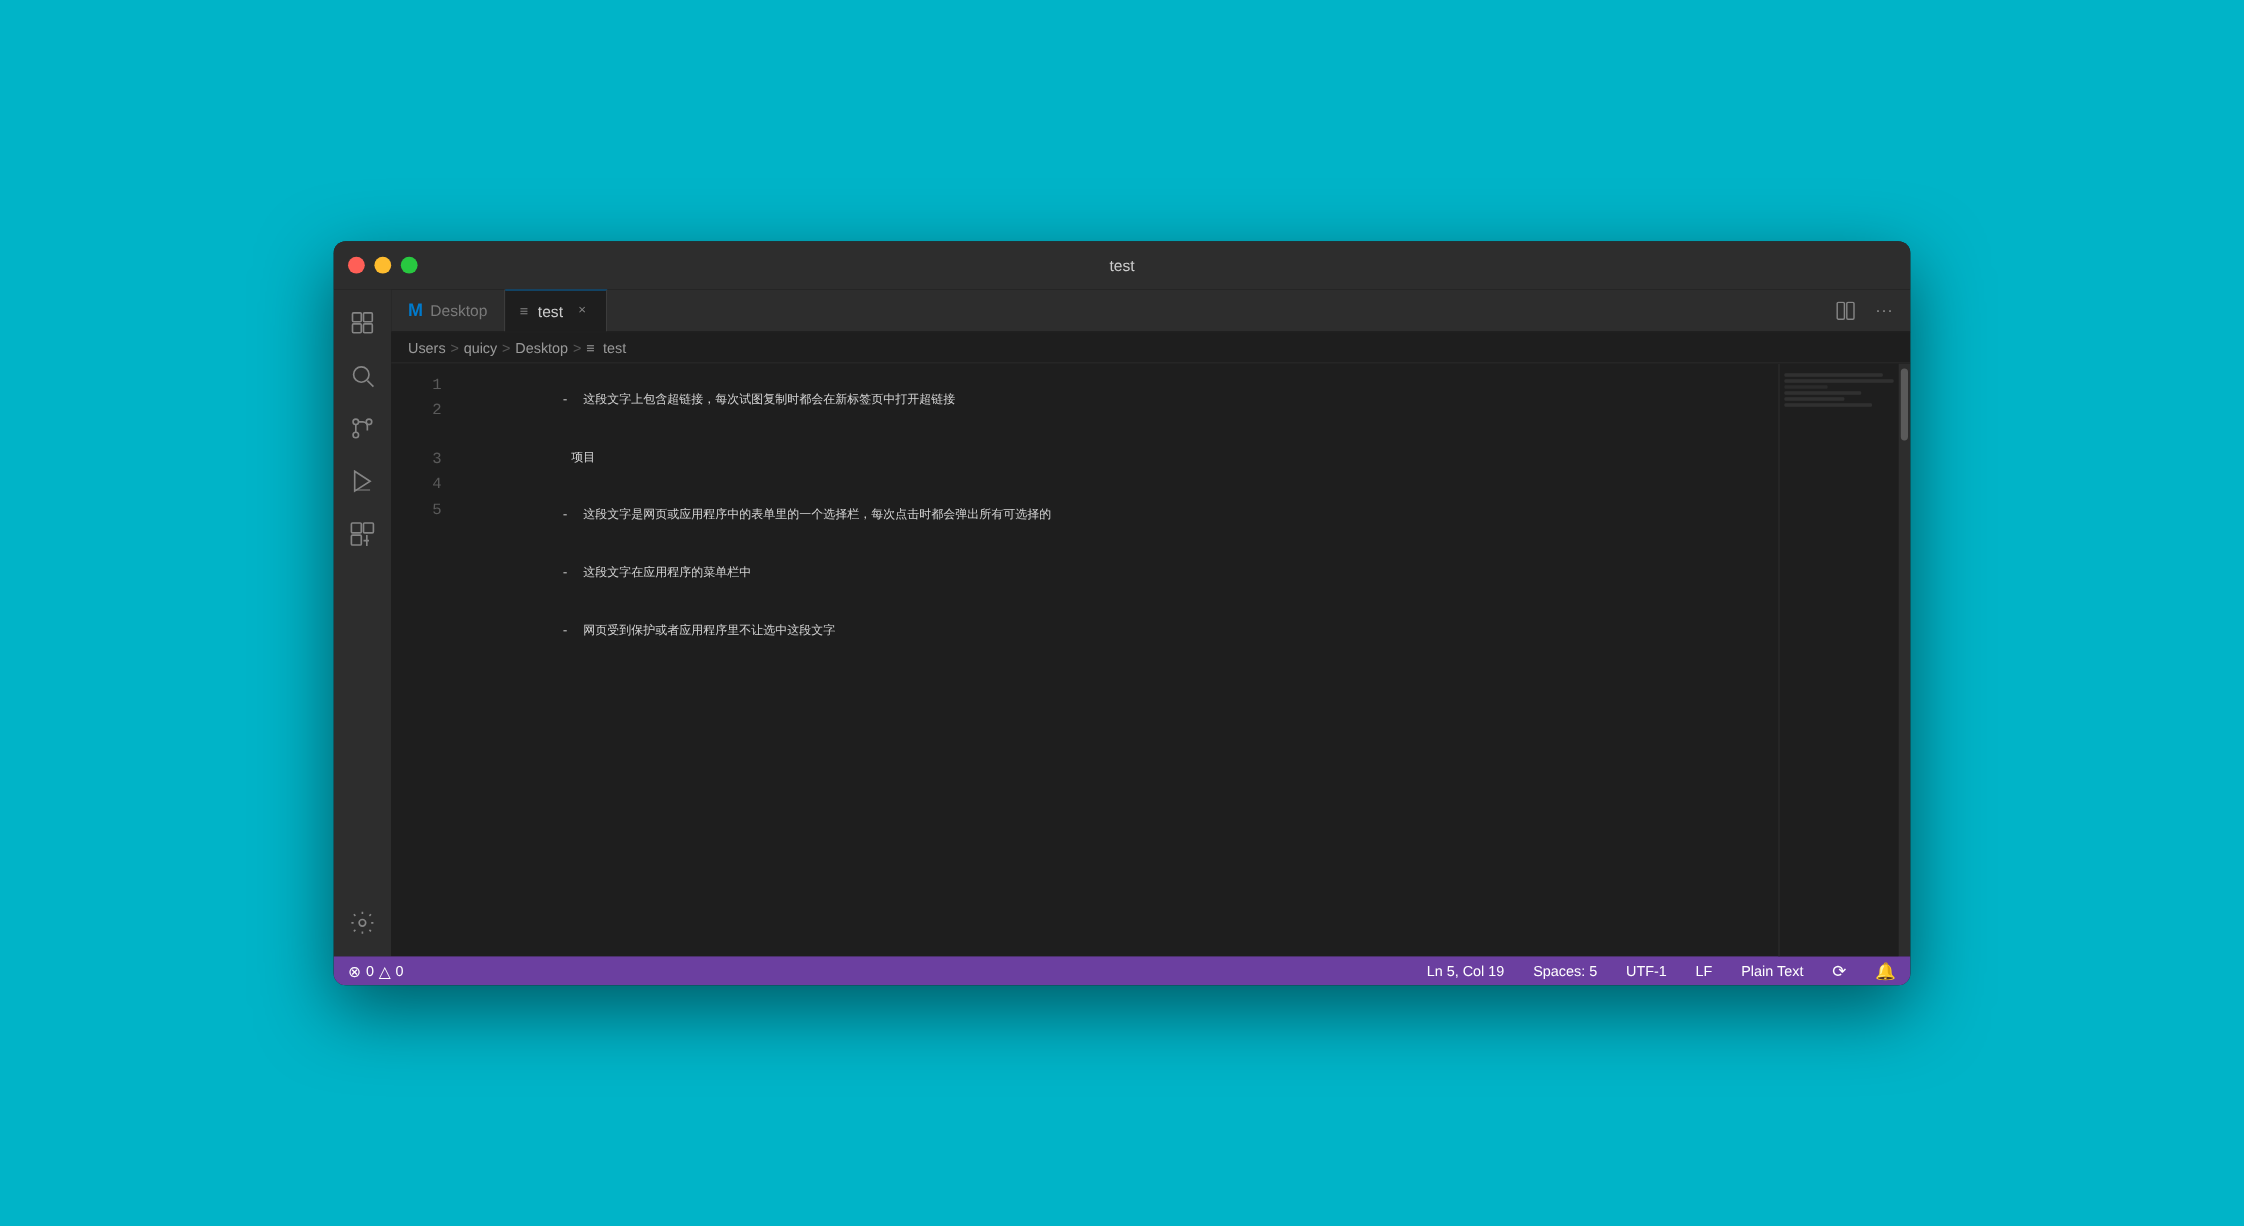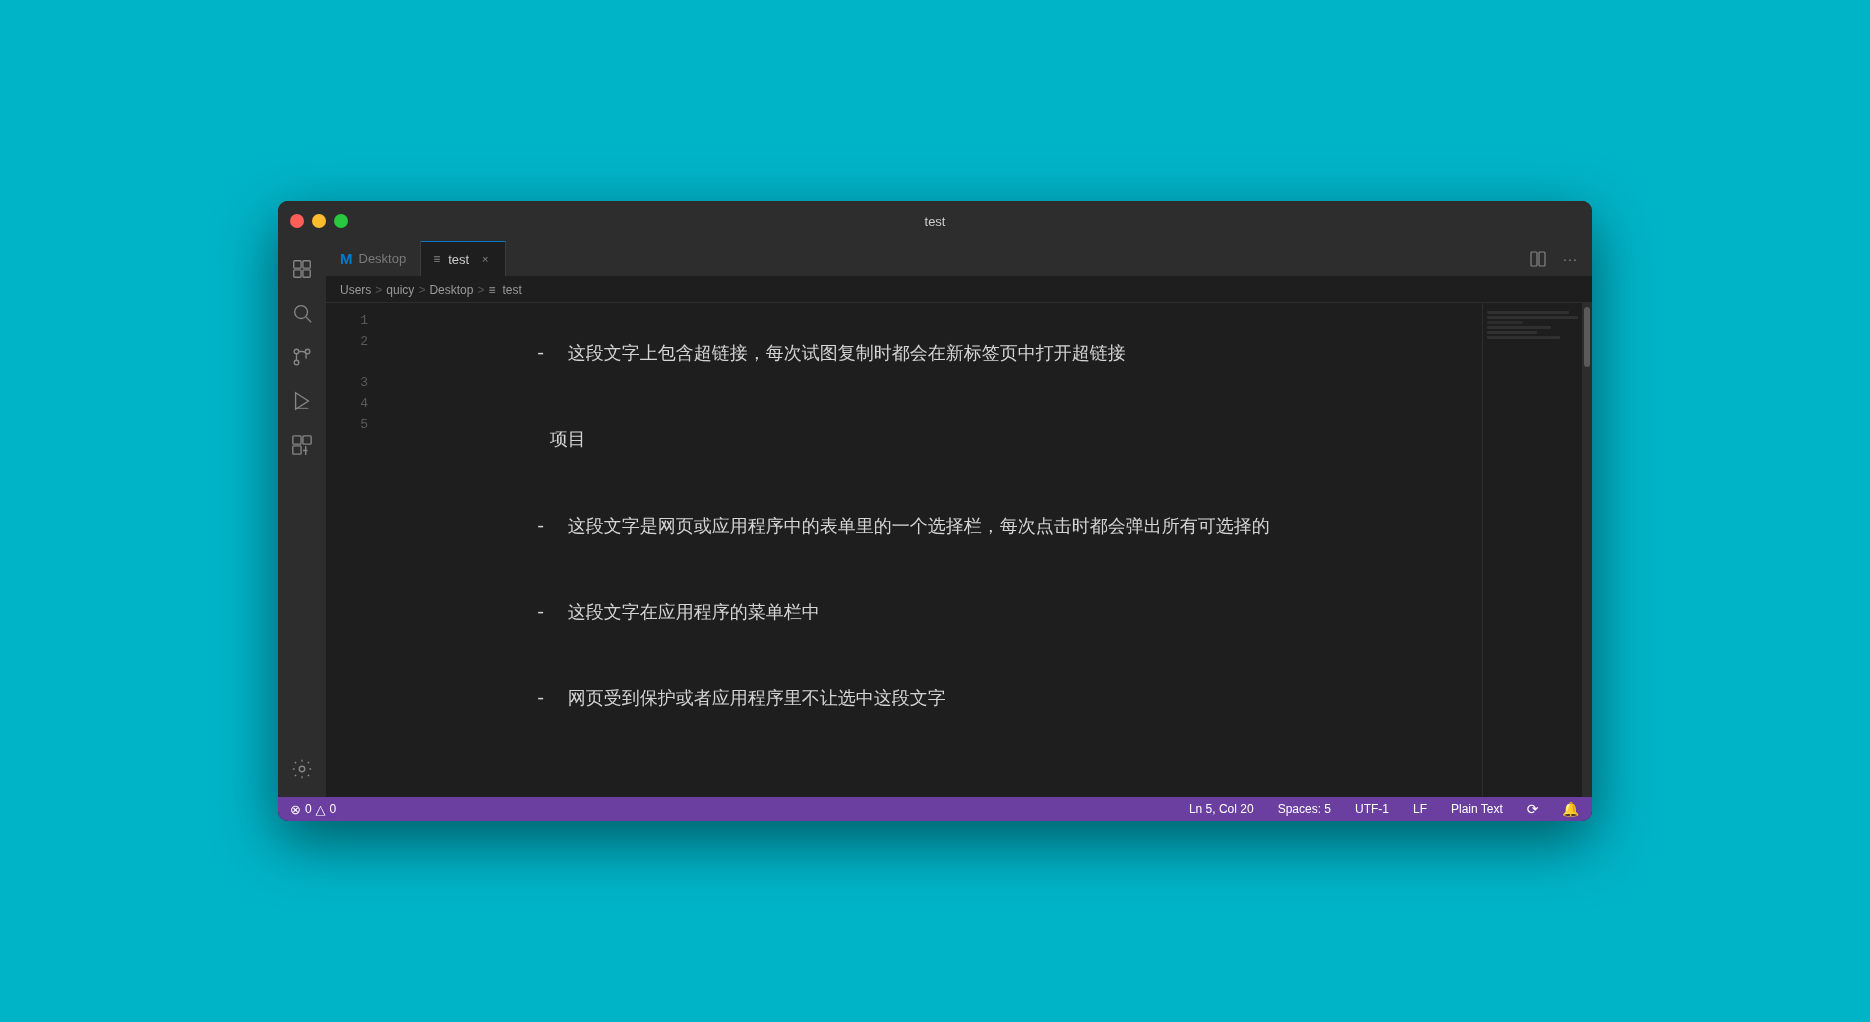--- a/index.html
+++ b/index.html
@@ -216,21 +216,21 @@
     }
 
     .code-area {
       flex: 1;
       padding: 8px 0 8px 8px;
       overflow-y: auto;
       overflow-x: hidden;
     }
 
     .code-line {
-      font-size: 18px;
+      font-size: 10px;
       font-family: 'Courier New', monospace;
       color: #d4d4d4;
       line-height: 1.6;
       white-space: pre-wrap;
       word-break: break-word;
     }
 
     .code-line .bullet {
       color: #d4d4d4;
     }
@@ -473,21 +473,21 @@
     <div class="status-left">
       <div class="status-item">
         <span style="font-size:13px;">⊗</span>
         <span>0</span>
         <span style="font-size:13px;">△</span>
         <span>0</span>
       </div>
     </div>
     <div class="status-right">
       <div class="status-item">
-        <span>Ln 5, Col 20</span>
+        <span>Ln 5, Col 19</span>
       </div>
       <div class="status-item">
         <span>Spaces: 5</span>
       </div>
       <div class="status-item">
         <span>UTF-1</span>
       </div>
       <div class="status-item">
         <span>LF</span>
       </div>

